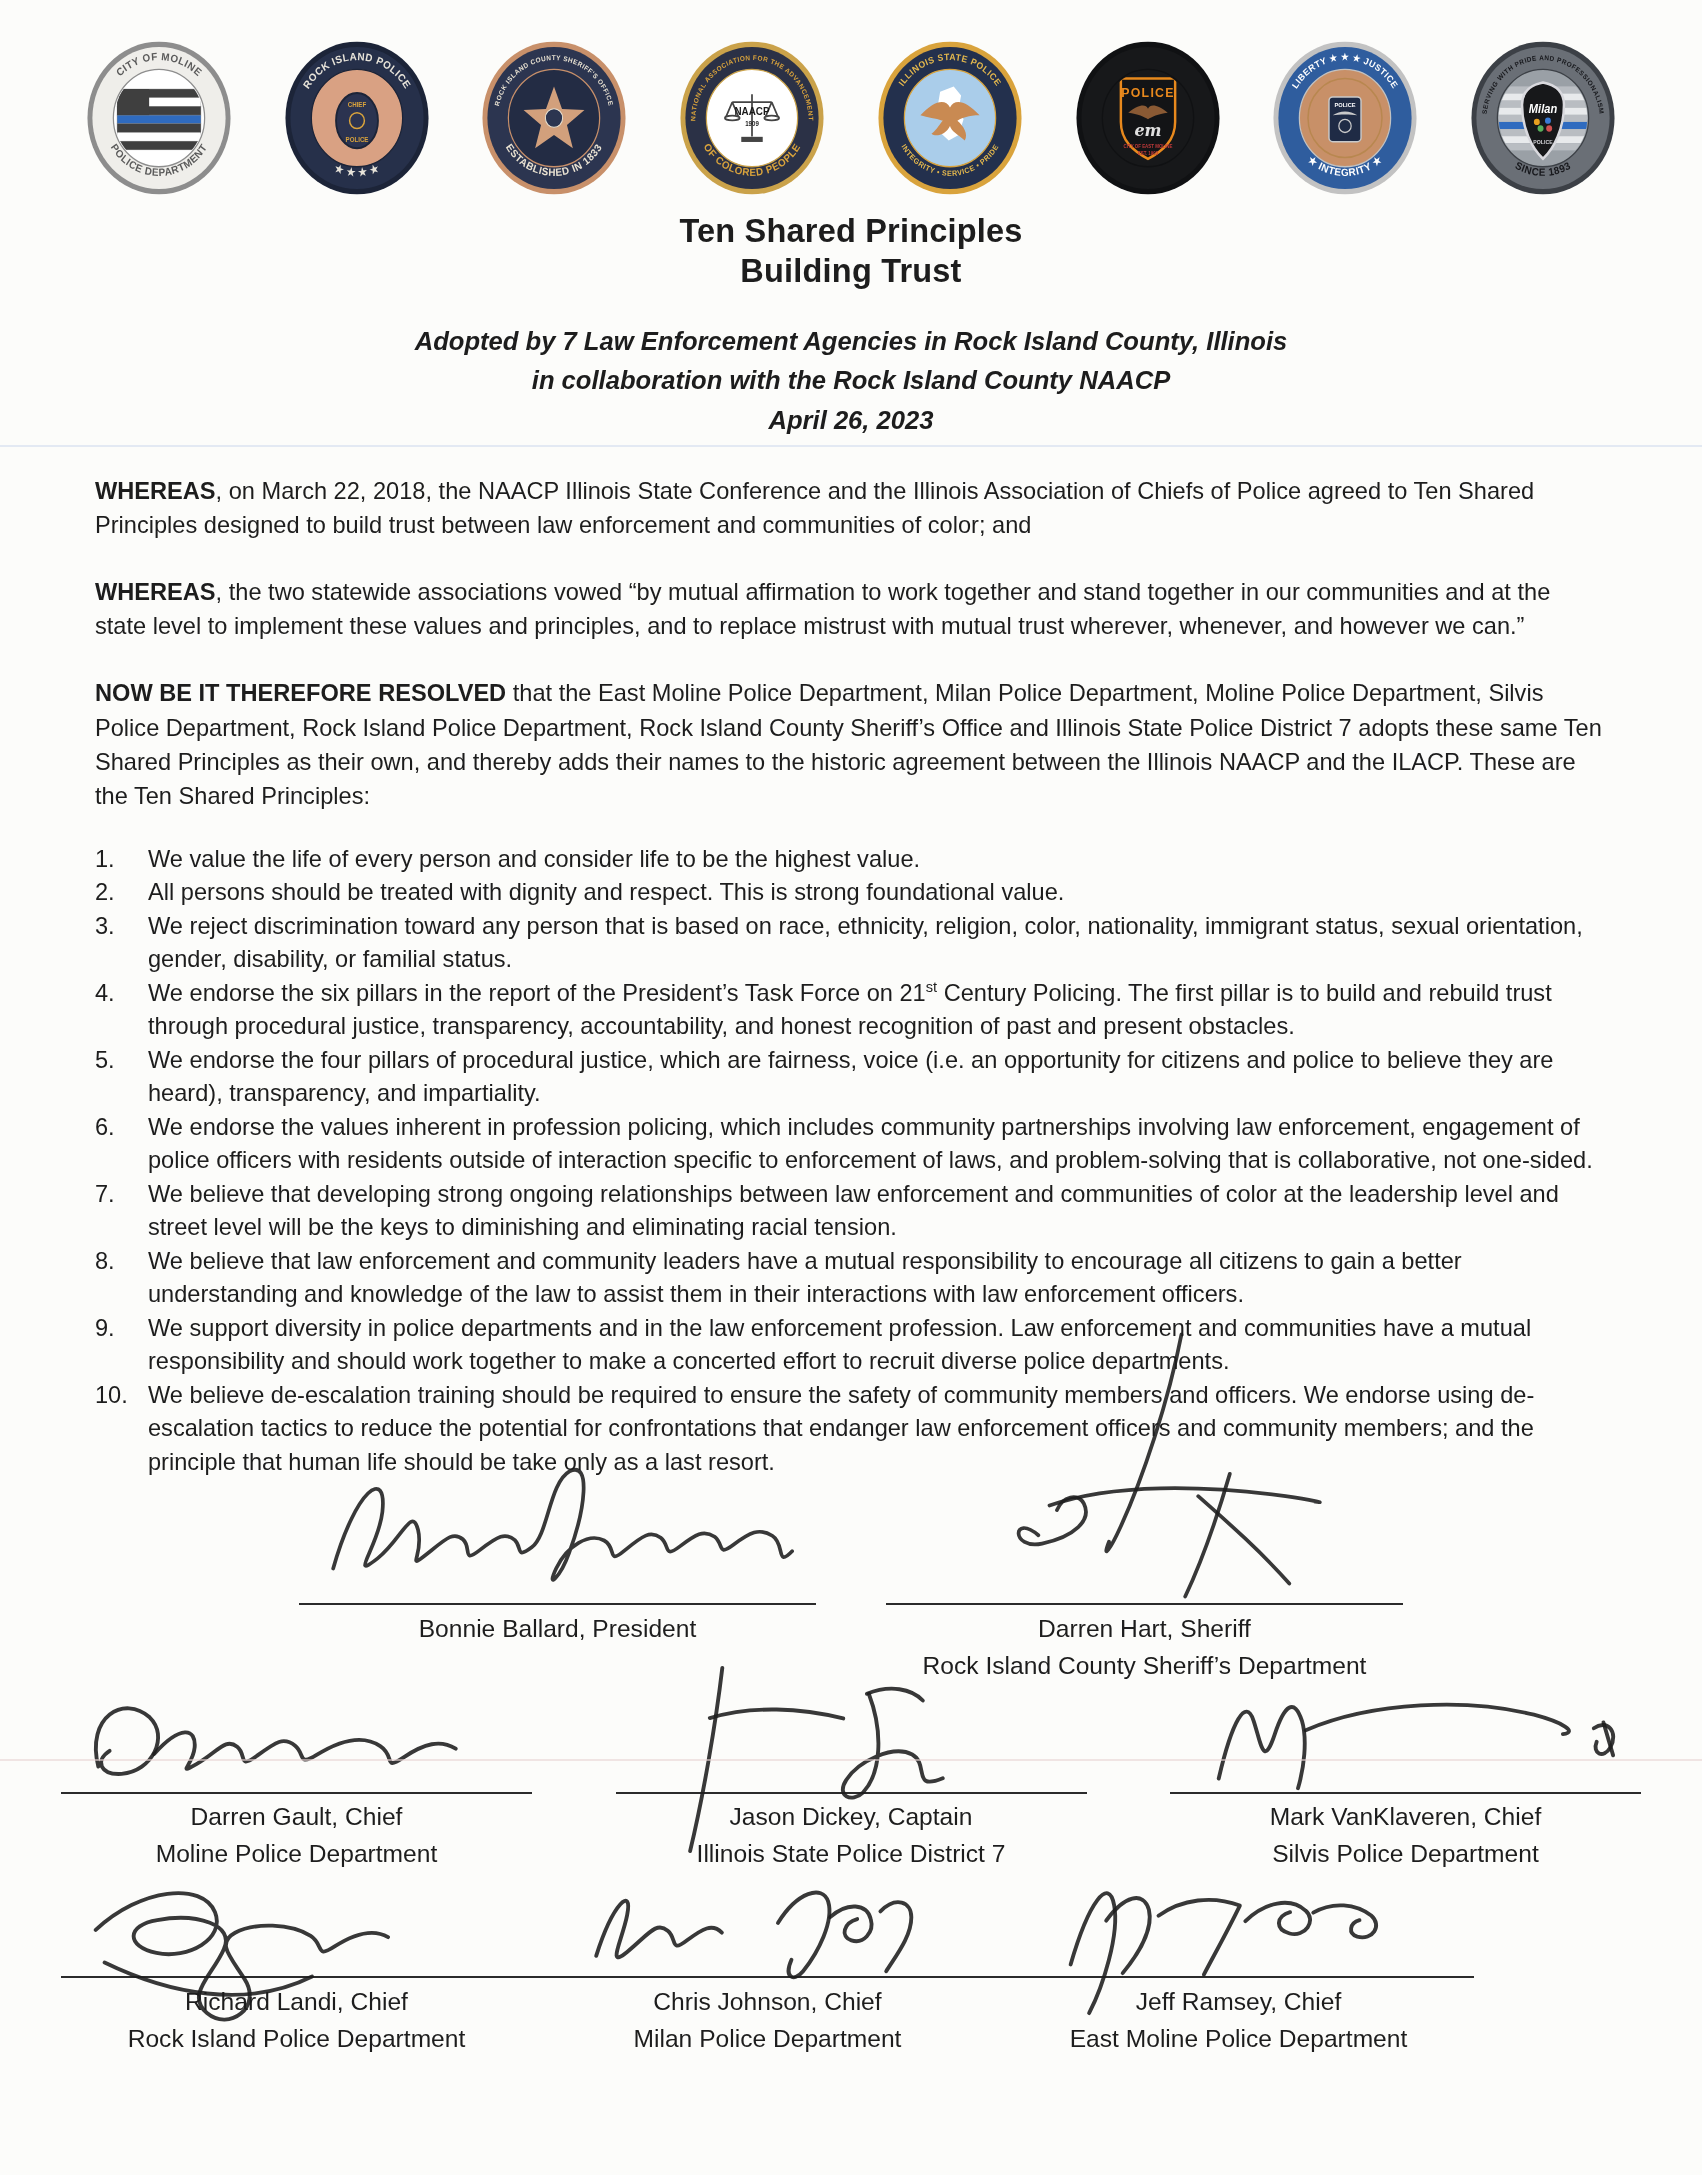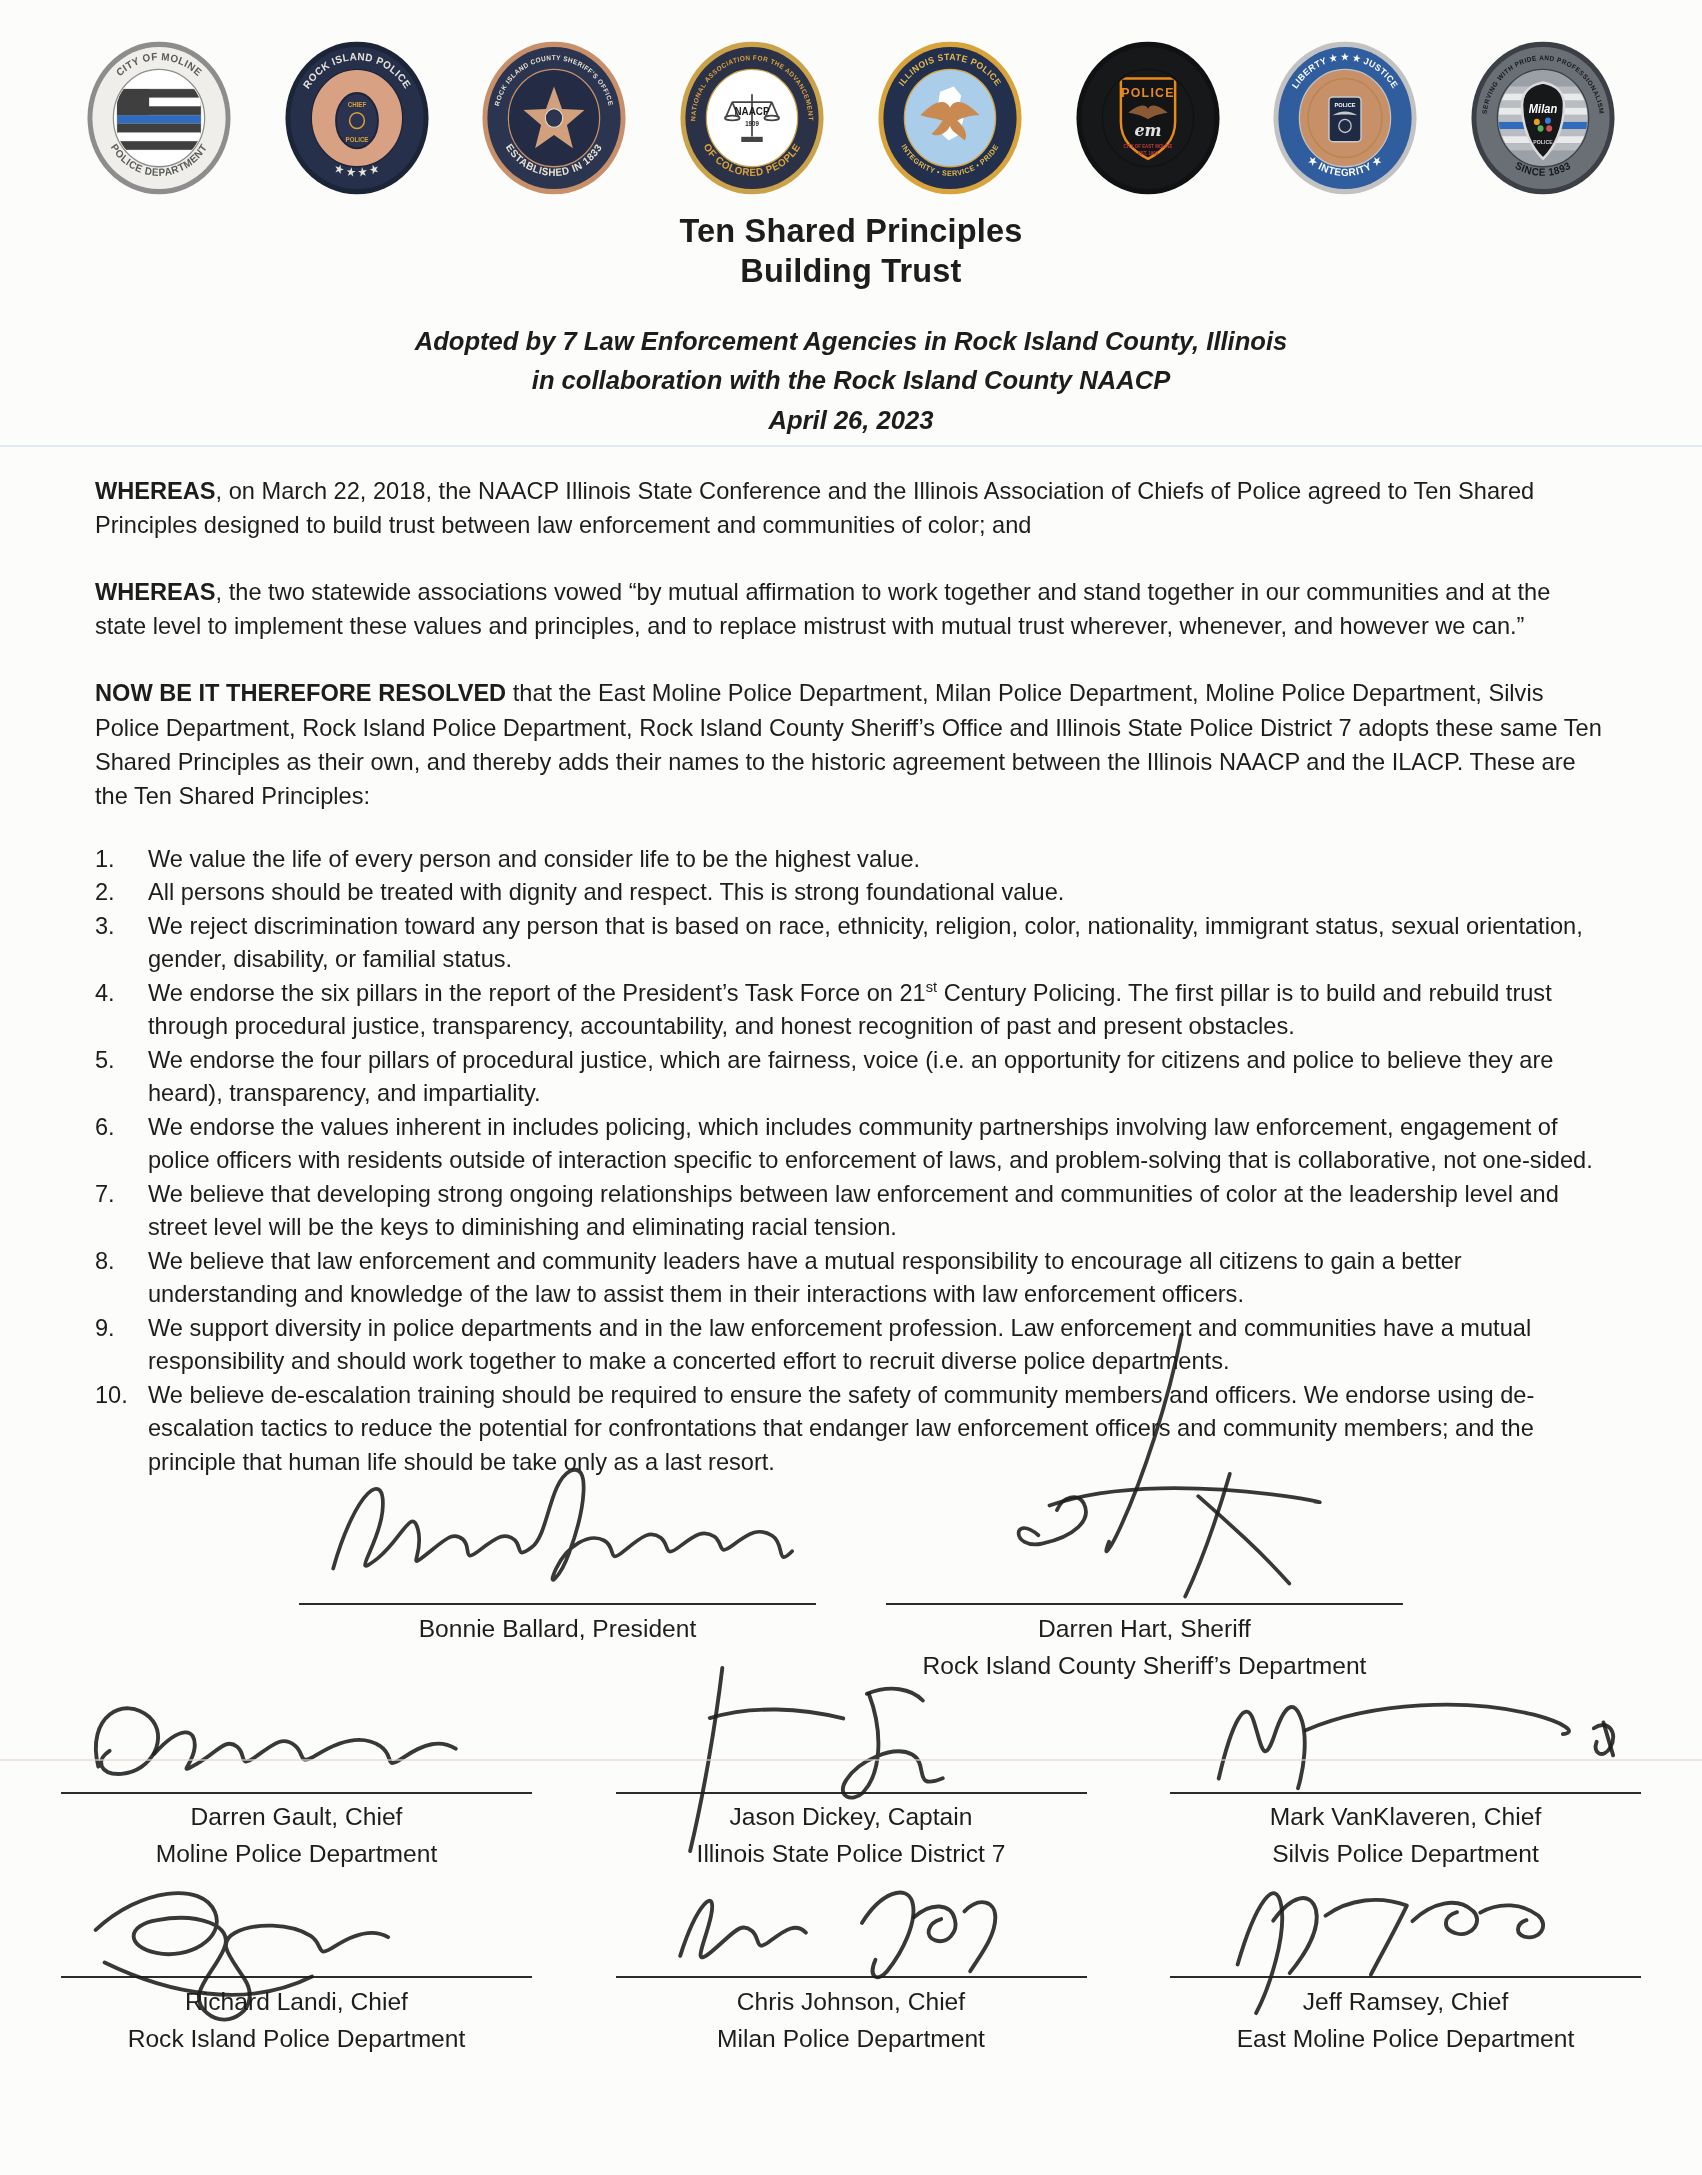--- a/index.html
+++ b/index.html
@@ -23,21 +23,21 @@
   sup{font-size:.62em; vertical-align:super; line-height:0;}
   ol.principles{list-style:none; margin:29.6px 0 0 0; padding:0; font-size:23.6px; line-height:1.42;}
   ol.principles li{display:flex; align-items:flex-start;}
   ol.principles .num{flex:none; width:53px;}
   ol.principles .ptext{flex:1; padding-right:9.9px;}
   
   .sig-section{margin-top:7.9px;}
   .sig-row{display:flex;}
   .sig-row.r1{justify-content:center; gap:70px; margin-top:3.9px;}
   .sig-row.r2{justify-content:space-between; padding:0 61px; margin-top:21.7px;}
-  .sig-row.r3{justify-content:space-between; padding:0 61px; margin-top:17.7px;gap:28px;}
+  .sig-row.r3{padding:0 61px; margin-top:17.7px;}
   .sig-block{position:relative; text-align:center;}
   .sig-row.r1 .sig-block{width:517px; padding-top:116px;}
   .sig-row.r2 .sig-block, .sig-row.r3 .sig-block{width:471px; padding-top:85px;}
   .sig-line{border-bottom:2px solid #2b2b2b; height:0;}
   .sig-name{font-size:24.6px; line-height:1.5; margin-top:5.9px;}
   .sig-org{font-size:24.6px; line-height:1.5;}
   .sig-art{position:absolute; left:-14.8px; right:-14.8px; bottom:81px; height:158px; overflow:visible; pointer-events:none;}
   .sig-row.r2 .sig-art, .sig-row.r3 .sig-art{bottom:79px; height:116px;}
   .sig-art svg{width:100%; height:100%; overflow:visible;}
   .sig-art path{fill:none; stroke:#1c1c1c; stroke-width:4; stroke-linecap:round; stroke-linejoin:round; opacity:.88;}
@@ -300,21 +300,21 @@
         <li>
           <span class="num">4.</span>
           <div class="ptext"><span>We endorse the six pillars in the report of the President’s Task Force on 21</span><sup>st</sup><span> Century Policing. The first pillar is to </span><span class="u">build and rebuild</span><span> trust through procedural justice, transparency, accountability, and honest recognition of past and present obstacles.</span></div>
         </li>
         <li>
           <span class="num">5.</span>
           <div class="ptext"><span>We endorse the four pillars of </span><span class="u">procedural justice</span><span>, which are fairness, voice (i.e. an opportunity for citizens and police to believe they are heard), transparency, and impartiality.</span></div>
         </li>
         <li>
           <span class="num">6.</span>
-          <div class="ptext"><span>We endorse the values inherent in </span><span class="u">includes policing</span><span>, which includes community partnerships involving law enforcement, engagement of police officers with residents outside of interaction specific to enforcement of laws, and problem-solving that is collaborative, not one-sided.</span></div>
+          <div class="ptext"><span>We endorse the values inherent in </span><span class="u">profession policing</span><span>, which includes community partnerships involving law enforcement, engagement of police officers with residents outside of interaction specific to enforcement of laws, and problem-solving that is collaborative, not one-sided.</span></div>
         </li>
         <li>
           <span class="num">7.</span>
           <div class="ptext"><span>We believe that developing strong ongoing </span><span class="u">relationships</span><span> between law enforcement and communities of color at the leadership level and street level will be the keys to diminishing and eliminating racial tension.</span></div>
         </li>
         <li>
           <span class="num">8.</span>
           <div class="ptext"><span>We believe that law enforcement and community leaders have a mutual responsibility to encourage all citizens to gain a better understanding and knowledge of the law to assist them in their interactions with law enforcement officers.</span></div>
         </li>
         <li>

